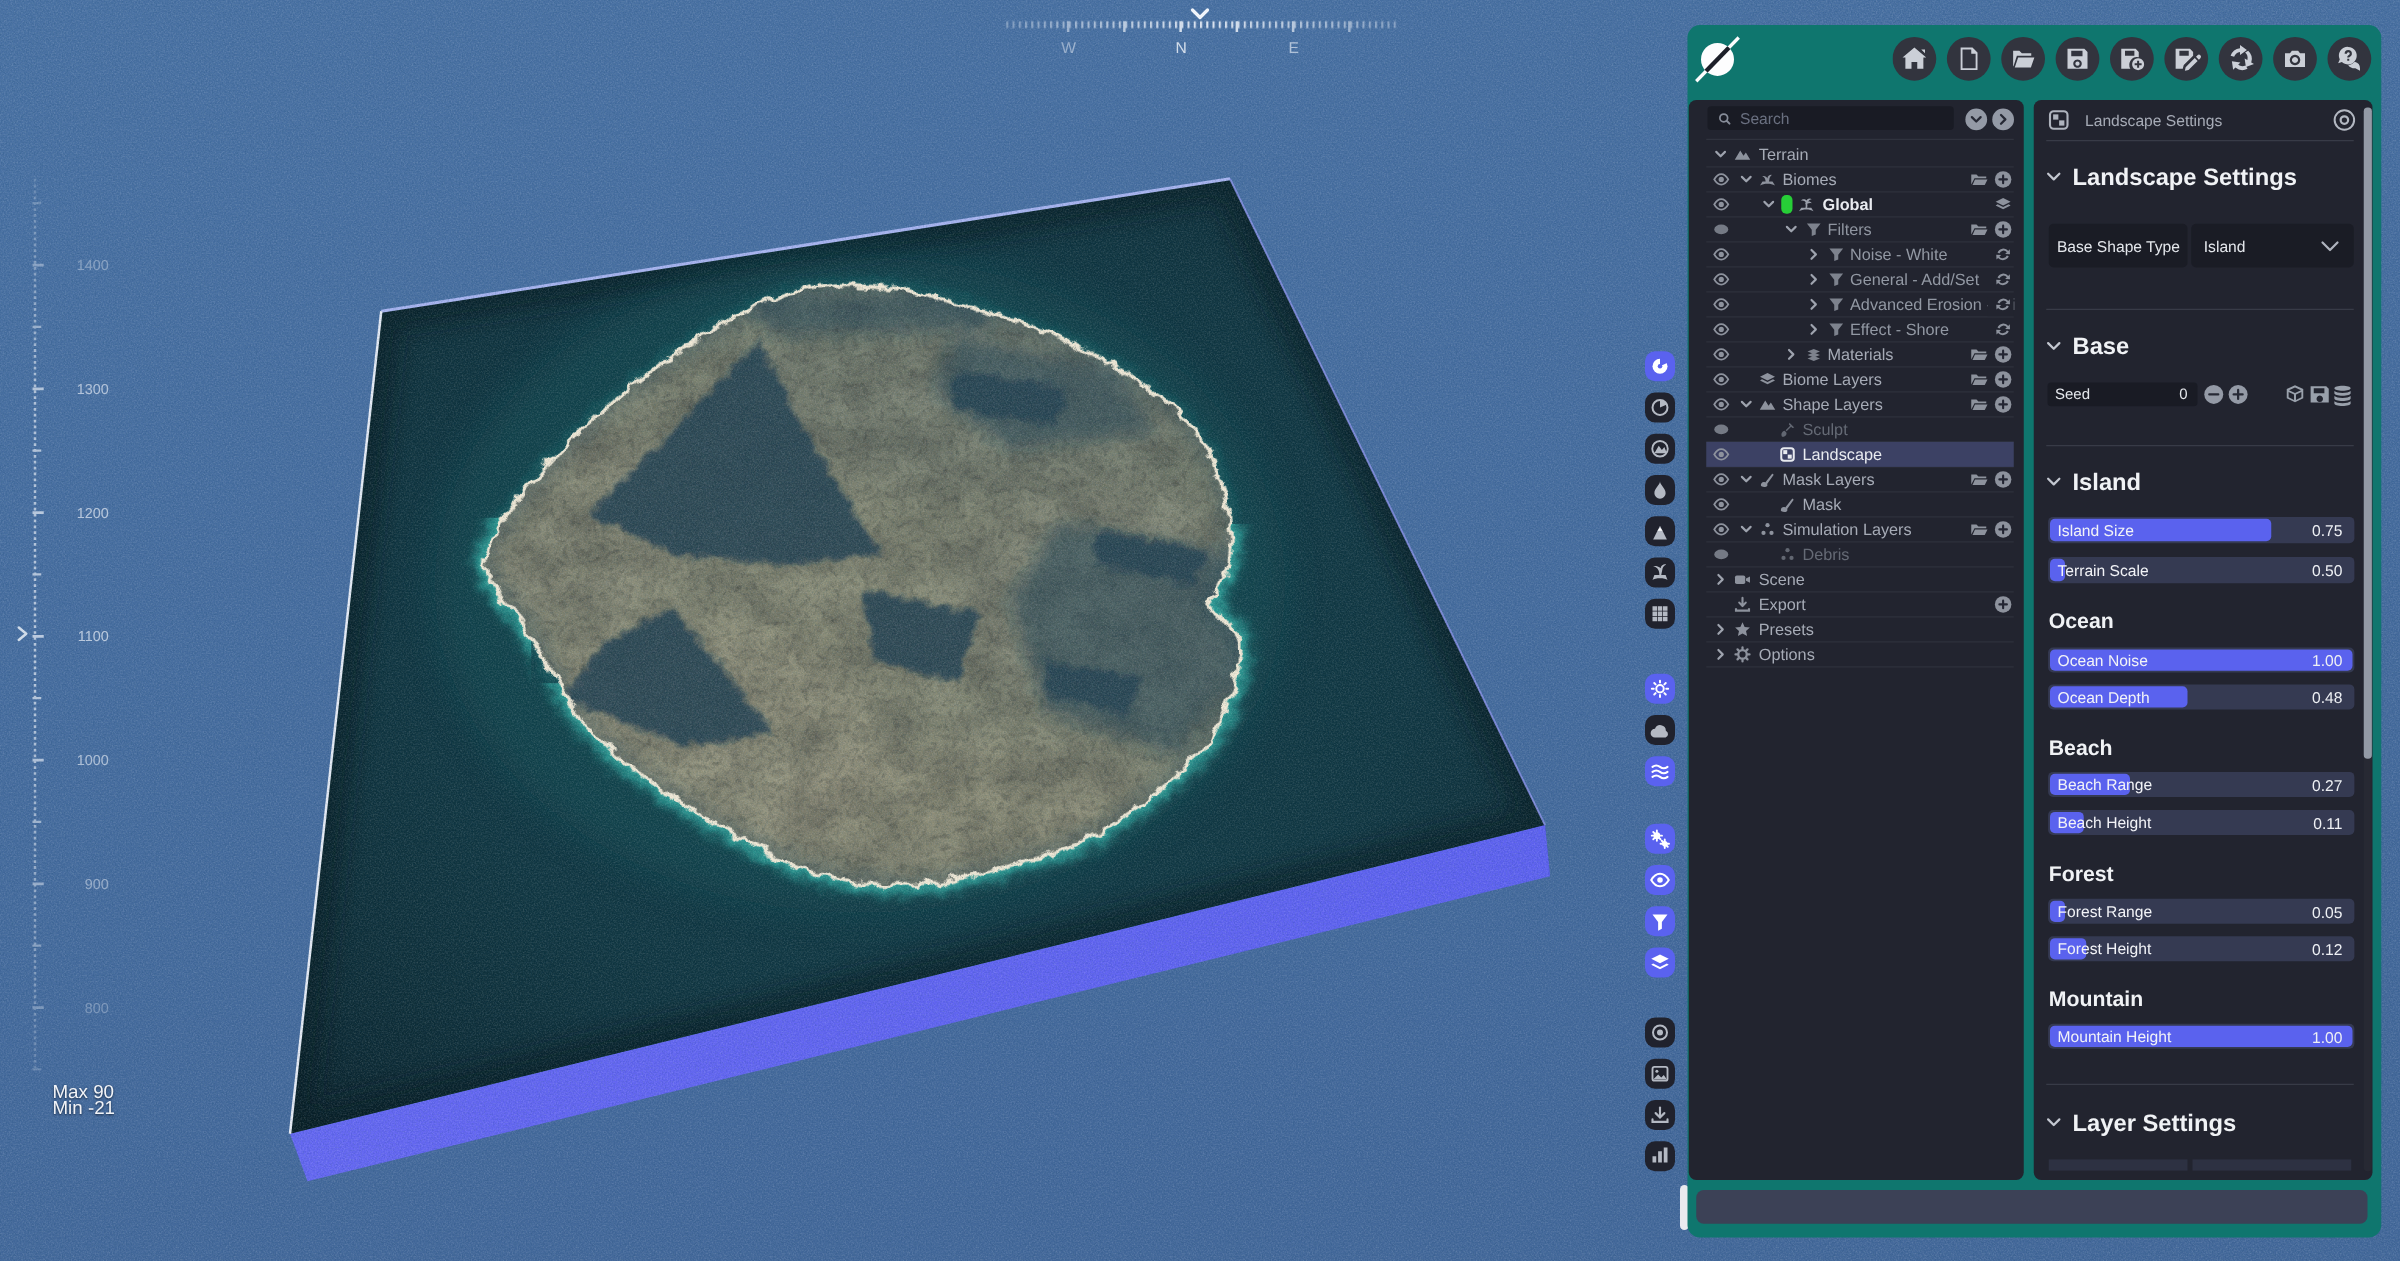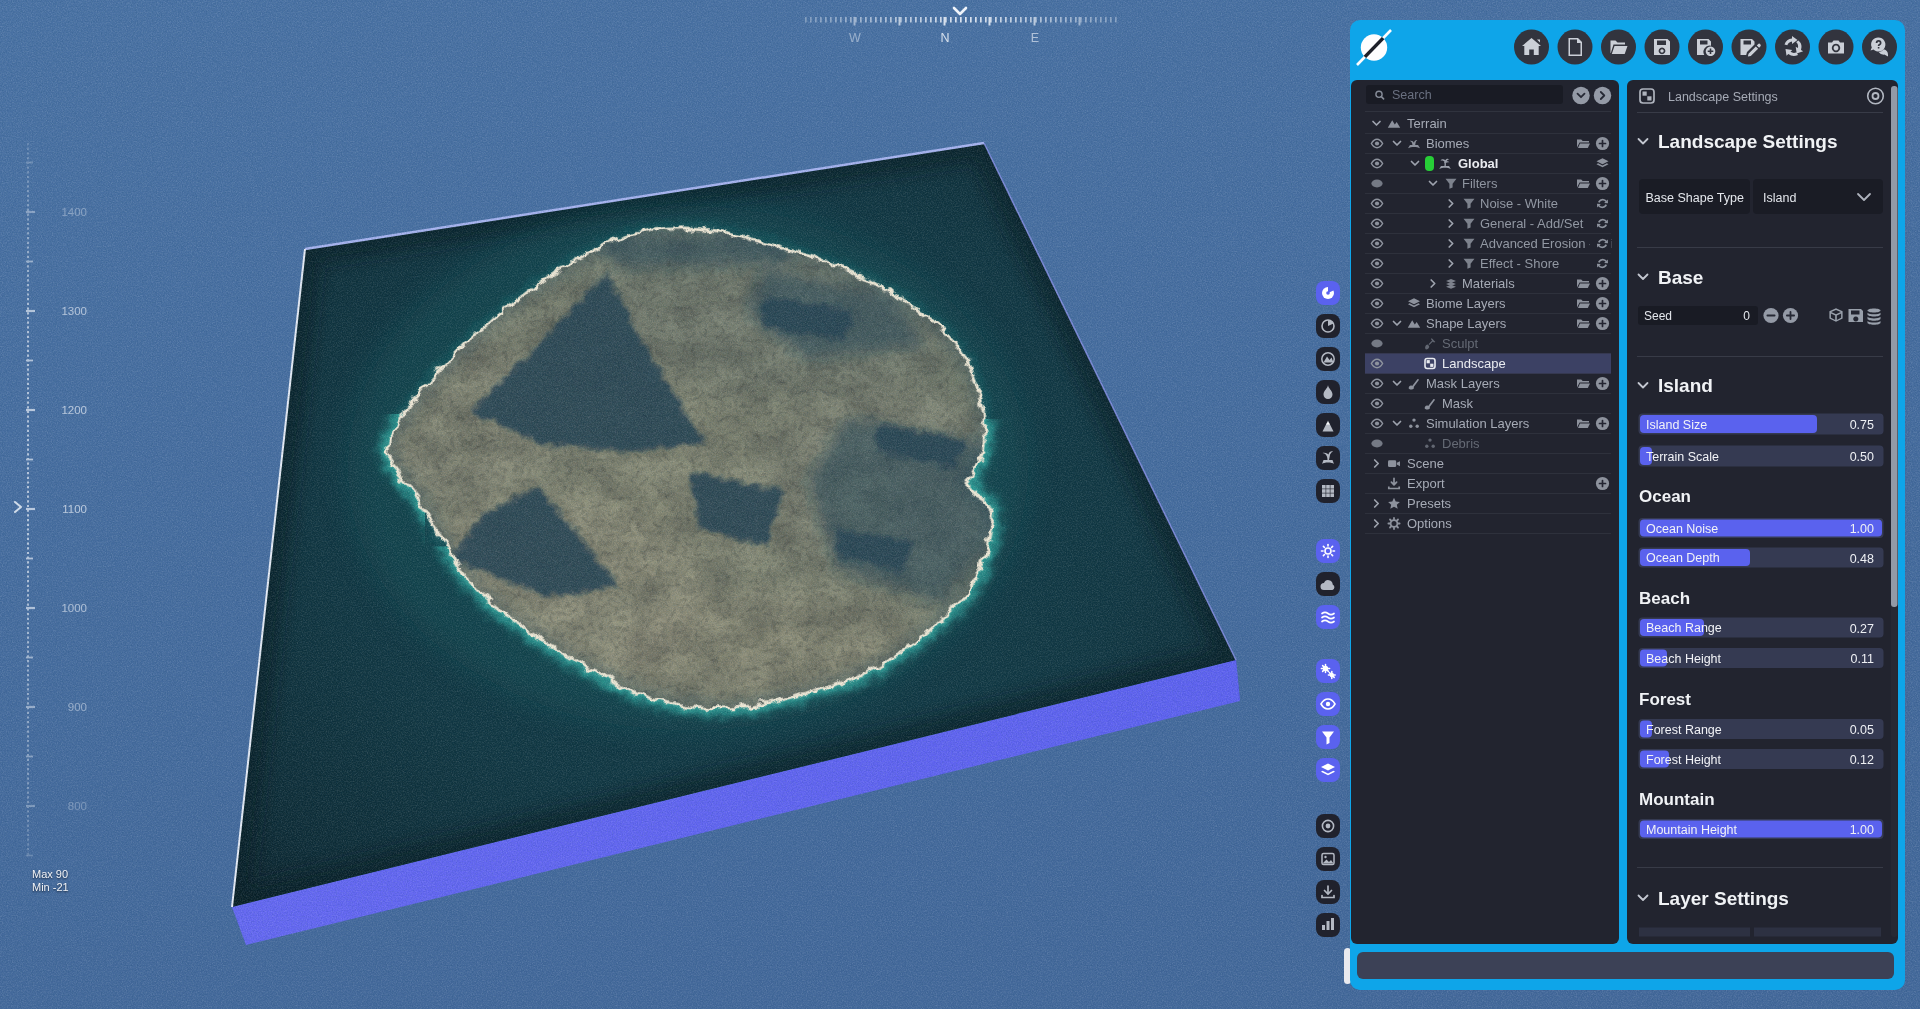--- a/index.html
+++ b/index.html
@@ -239,21 +239,21 @@
           <text x="87" y="591">900</text>
           <text x="87" y="690">800</text>
         </g>
       </g>
     </svg>
 
     <svg class="abs" style="left:11px;top:500px" width="14" height="14">
       <path d="M4 2 L10 7 L4 12" fill="none" stroke="#e8eef6" stroke-width="2" stroke-linecap="round" stroke-linejoin="round" opacity="0.85"></path>
     </svg>
 
-    <div class="abs" style="left:32px;top:868px;font-size:11px;color:#f2f4f8;text-shadow:0 1px 2px rgba(10,20,35,.8);line-height:12.5px;">Max 90<br>Min -21</div>
+    <div class="abs" style="left:42px;top:868px;font-size:15px;color:#f2f4f8;text-shadow:0 1px 2px rgba(10,20,35,.8);line-height:12.5px;">Max 90<br>Min -21</div>
 
     <div class="abs" style="left:1344px;top:948px;width:7px;height:36px;background:#e9eaef;border-radius:3.5px;"></div>
   </div>
 
   <div id="vtoolbar" class="abs" style="left:0;top:0;width:1920px;height:1009px">
     <svg class="abs" style="left:1314px;top:279px" width="28" height="660">
       <g>
 
         <rect x="2" y="2" width="24" height="24" rx="8" fill="#5a62ef"></rect>
         <circle cx="14" cy="14" r="6" fill="#fff"></circle>
@@ -353,21 +353,21 @@
         <g fill="#b4b9c3">
             <rect x="8" y="646" width="3" height="5"></rect>
             <rect x="12.5" y="642" width="3" height="9"></rect>
             <rect x="17" y="639" width="3" height="12"></rect>
           </g>
       </g>
     </svg>
   </div>
 
   <div id="panel" class="abs" style="left:1350px;top:20px;width:555px;height:970px;
-       background:#0ea5e9;border-radius:10px;">
+       background:#0f766e;border-radius:10px;">
 
     <svg class="abs" style="left:1px;top:5px" width="45" height="45" viewBox="0 0 45 45">
       <defs>
           <clipPath id="lc">
             <circle cx="23" cy="22.5" r="13.2"></circle>
           </clipPath>
         </defs>
       <line x1="6" y1="40" x2="40" y2="5" stroke="#fdfdfe" stroke-width="2.6"></line>
       <circle cx="23" cy="22.5" r="13.2" fill="#fdfdfe"></circle>
       <line x1="6" y1="40" x2="40" y2="5" stroke="#1d1f29" stroke-width="3.4" clip-path="url(#lc)"></line>

